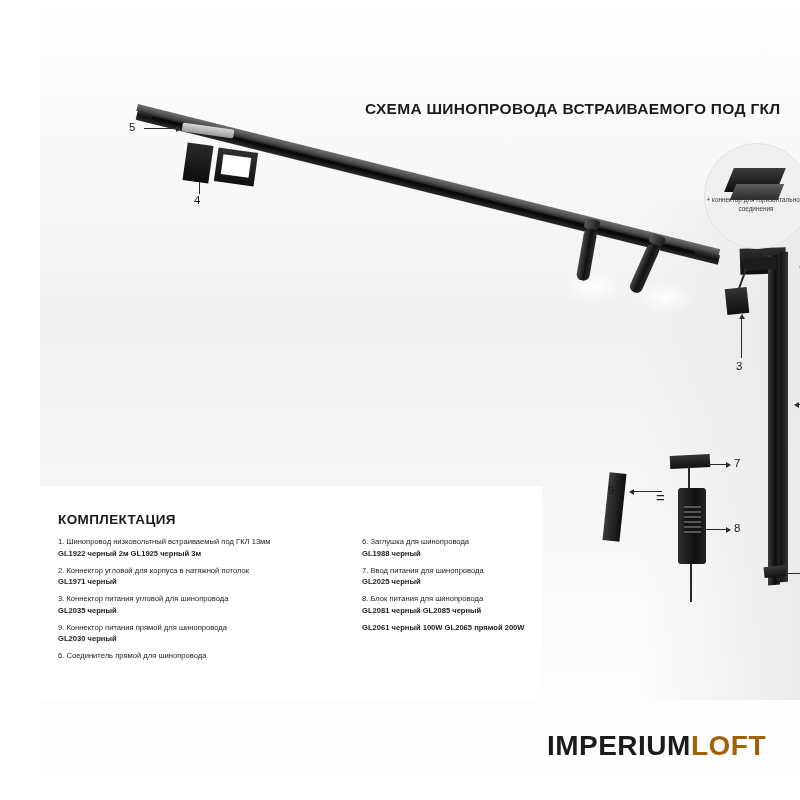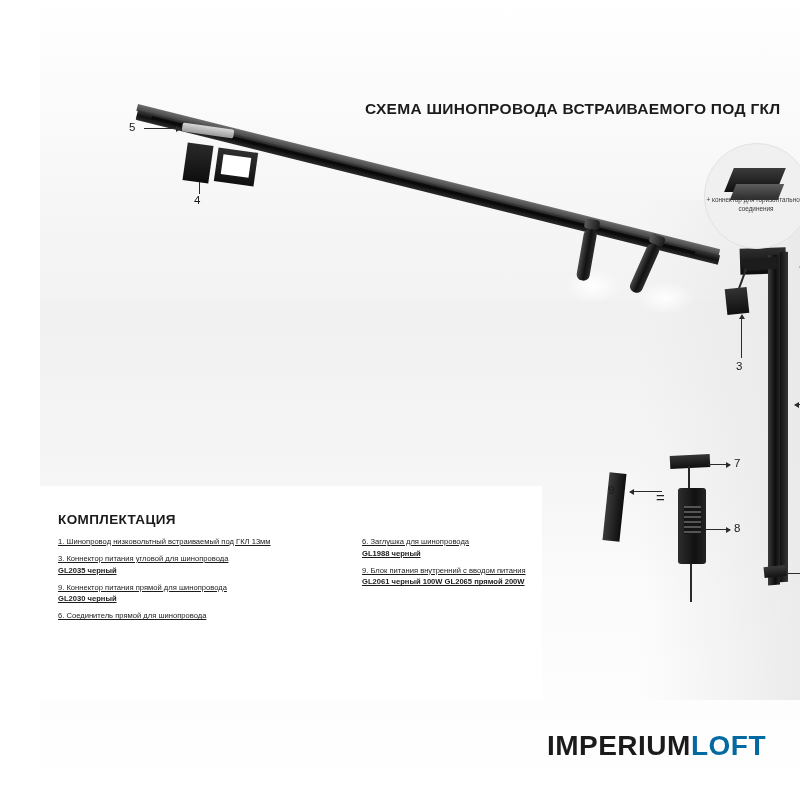--- a/index.html
+++ b/index.html
@@ -197,21 +197,21 @@
   .panel{
     position:absolute;left:0;top:486px;width:502px;height:214px;
     background:#ffffff;
   }
   .panel-title{
     position:absolute;left:18px;top:512px;font-size:13.5px;font-weight:bold;letter-spacing:0.4px;text-align:center;
   }
   .col{position:absolute;font-size:7.6px;line-height:1.52;color:#1b1b1b;}
   .colA{left:18px;top:536px;width:285px;}
   .colB{left:322px;top:536px;width:240px;}
-  .col .it{margin-bottom:5.5px;text-decoration:underline;}
+  .col .it{margin-bottom:5.5px;}
   .col .it .ln{display:block;}
   .col .it .sku{display:block;font-weight:bold;}
 
   
   .brand{
     position:absolute;right:34px;bottom:38px;
     font-size:28px;font-weight:bold;letter-spacing:0.5px;
   }
   .brand .im{color:#1b1b1b;}
   .brand .loft{color:#c9a227;}
@@ -295,41 +295,53 @@
 
   <div class="lead arrowR" style="left:746px;top:573px;width:24px;"></div>
   <div class="num" style="left:774px;top:566px;">6</div>
 
   <div class="panel"></div>
   <div class="panel-title">КОМПЛЕКТАЦИЯ</div>
 
   <div class="col colA" id="colA">
       <div class="it">
         <span class="ln">1. Шинопровод низковольтный встраиваемый под ГКЛ 13мм</span>
+        <span class="sku">GL1922 черный 2м   GL1925 черный 3м</span>
+      </div>
+      <div class="it">
+        <span class="ln">2. Коннектор угловой для корпуса в натяжной потолок</span>
+        <span class="sku">GL1971 черный</span>
       </div>
       <div class="it">
         <span class="ln">3. Коннектор питания угловой для шинопровода</span>
         <span class="sku">GL2035 черный</span>
       </div>
       <div class="it">
         <span class="ln">9. Коннектор питания прямой для шинопровода</span>
         <span class="sku">GL2030 черный</span>
       </div>
       <div class="it">
         <span class="ln">6. Соединитель прямой для шинопровода</span>
       </div>
     </div>
   <div class="col colB" id="colB">
       <div class="it">
         <span class="ln">6. Заглушка для шинопровода</span>
         <span class="sku">GL1988 черный</span>
       </div>
       <div class="it">
-        <span class="ln">9. Блок питания внутренний с вводом питания</span>
+        <span class="ln">7. Ввод питания для шинопровода</span>
+        <span class="sku">GL2025 черный</span>
+      </div>
+      <div class="it">
+        <span class="ln">8. Блок питания для шинопровода</span>
+        <span class="sku">GL2081 черный    GL2085 черный</span>
+      </div>
+      <div class="it">
         <span class="sku">GL2061 черный 100W    GL2065 прямой 200W</span>
       </div>
     </div>
 
   <div class="brand">
-    <span class="im">IMPERIUM</span><span class="loft" style="color: #0369a1;">LOFT</span>
+    <span class="im">IMPERIUM</span><span class="loft" style="color: #a16207;">LOFT</span>
   </div>
 
 </div>
 
 </body></html>

